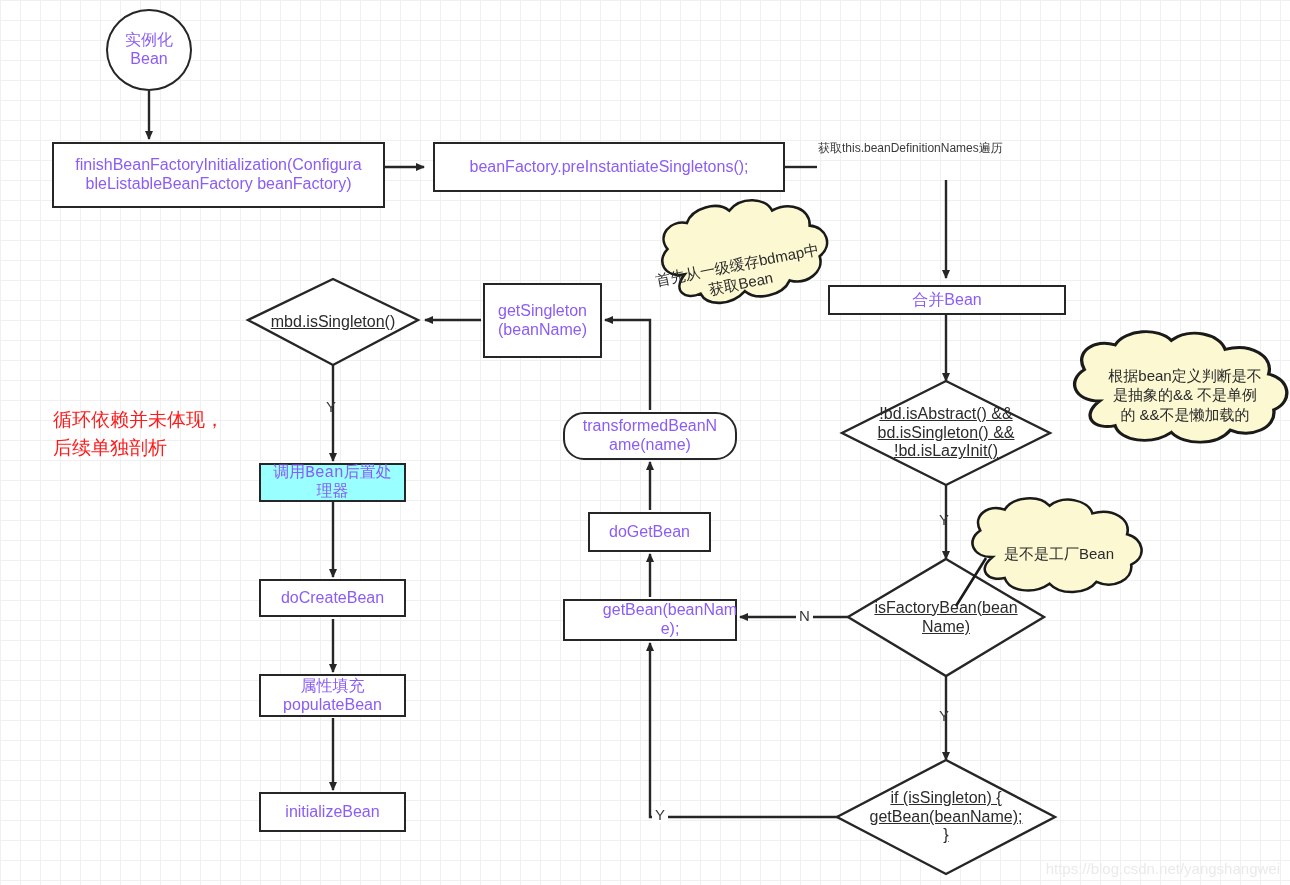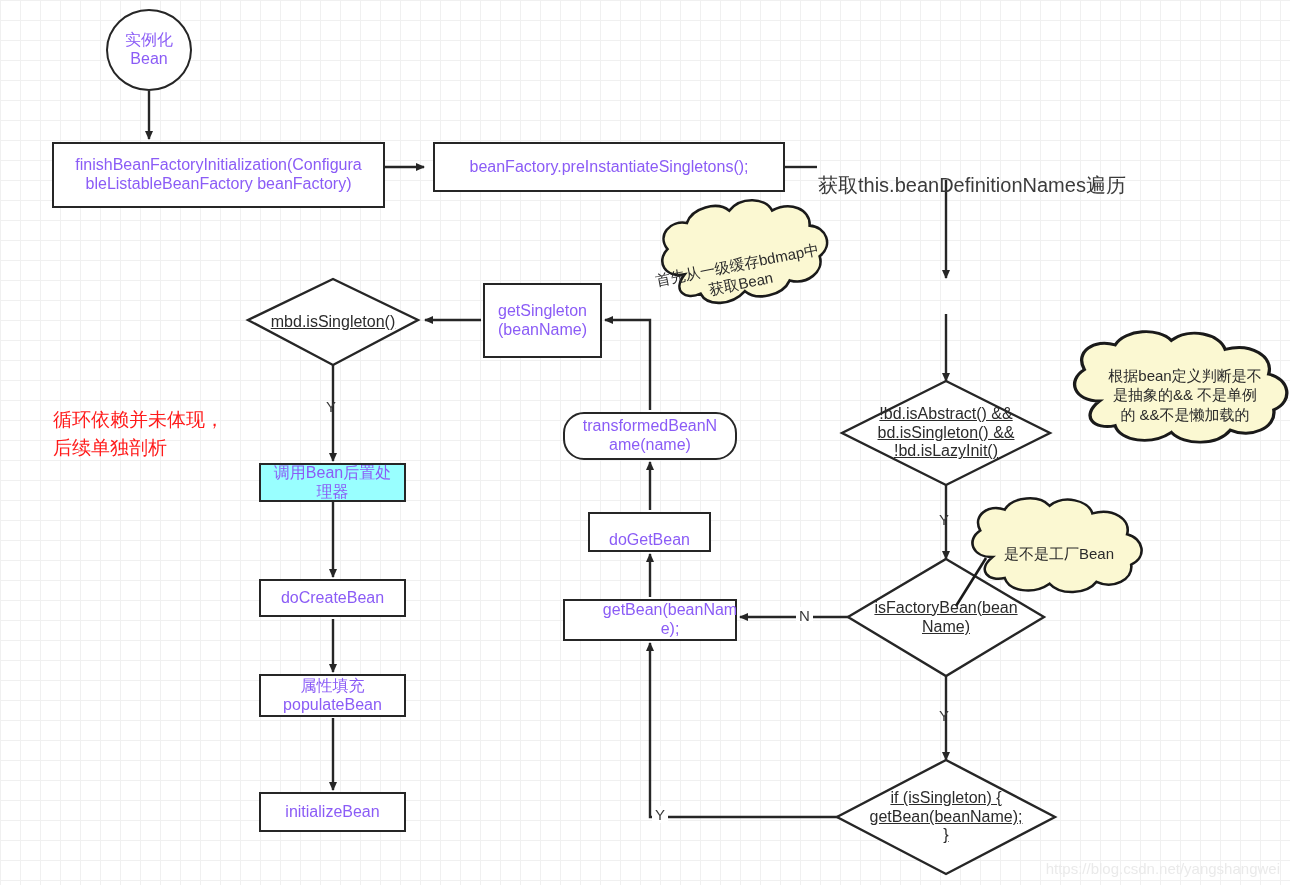--- a/index.html
+++ b/index.html
@@ -203,41 +203,44 @@
 
   <div class="node" style="left:52px; top:142px; width:333px; height:66px; padding:0 6px;">
     <span style="white-space:pre-line;">finishBeanFactoryInitialization(Configura
 bleListableBeanFactory beanFactory)</span>
   </div>
 
   <div class="node" style="left:433px; top:142px; width:352px; height:50px;">
     <span>beanFactory.preInstantiateSingletons();</span>
   </div>
 
+  <div class="node" style="left:828px; top:285px; width:238px; height:30px;">
+    <span>合并Bean</span>
+  </div>
 
   <div class="node" style="left:483px; top:283px; width:119px; height:75px;">
     <span style="white-space:pre-line;">getSingleton
 (beanName)</span>
   </div>
 
   <div class="node" style="left:563px; top:412px; width:174px; height:48px;border-radius:21px;">
     <span style="white-space:pre-line;">transformedBeanN
 ame(name)</span>
   </div>
 
-  <div class="node" style="left:588px; top:512px; width:123px; height:40px;align-items:flex-end;">
+  <div class="node" style="left:588px; top:512px; width:123px; height:40px;">
     <span>doGetBean</span>
   </div>
 
   <div class="node" style="left:563px; top:599px; width:174px; height:42px;padding-left:40px;">
     <span style="white-space:pre-line;">getBean(beanNam
 e);</span>
   </div>
 
-  <div class="node cyan" style="left:259px; top:463px; width:147px; height:39px;">
+  <div class="node cyan" style="left:259px; top:463px; width:147px; height:39px;font-family:Liberation Mono, monospace;">
     <span style="white-space:pre-line;">调用Bean后置处
 理器</span>
   </div>
 
   <div class="node" style="left:259px; top:579px; width:147px; height:38px;">
     <span>doCreateBean</span>
   </div>
 
   <div class="node" style="left:259px; top:674px; width:147px; height:43px;">
     <span style="white-space:pre-line;">属性填充
@@ -262,21 +265,21 @@
   <div class="diamond-wrap" style="left:837px; top:760px; width:218px; height:114px;">
     <div class="dlabel" style="white-space:pre-line;">if (isSingleton) {
 getBean(beanName);
 }</div>
   </div>
 
   <div class="diamond-wrap" style="left:248px; top:279px; width:170px; height:86px;">
     <div class="dlabel">mbd.isSingleton()</div>
   </div>
 
-  <div class="edge-label" style="left:818px; top:172px; font-size:20px;">获取this.beanDefinitionNames遍历</div>
+  <div class="edge-label" style="left:818px; top:140px; font-size:12px;">获取this.beanDefinitionNames遍历</div>
 
   <div class="edge-label" style="left:939px; top:511px;">Y</div>
 
   <div class="edge-label" style="left:796px; top:607px; background:#ffffff; padding:0 3px;">N</div>
 
   <div class="edge-label" style="left:939px; top:707px;">Y</div>
 
   <div class="edge-label" style="left:652px; top:806px; background:#ffffff; padding:0 3px;">Y</div>
 
   <div class="edge-label" style="left:326px; top:398px;">Y</div>

